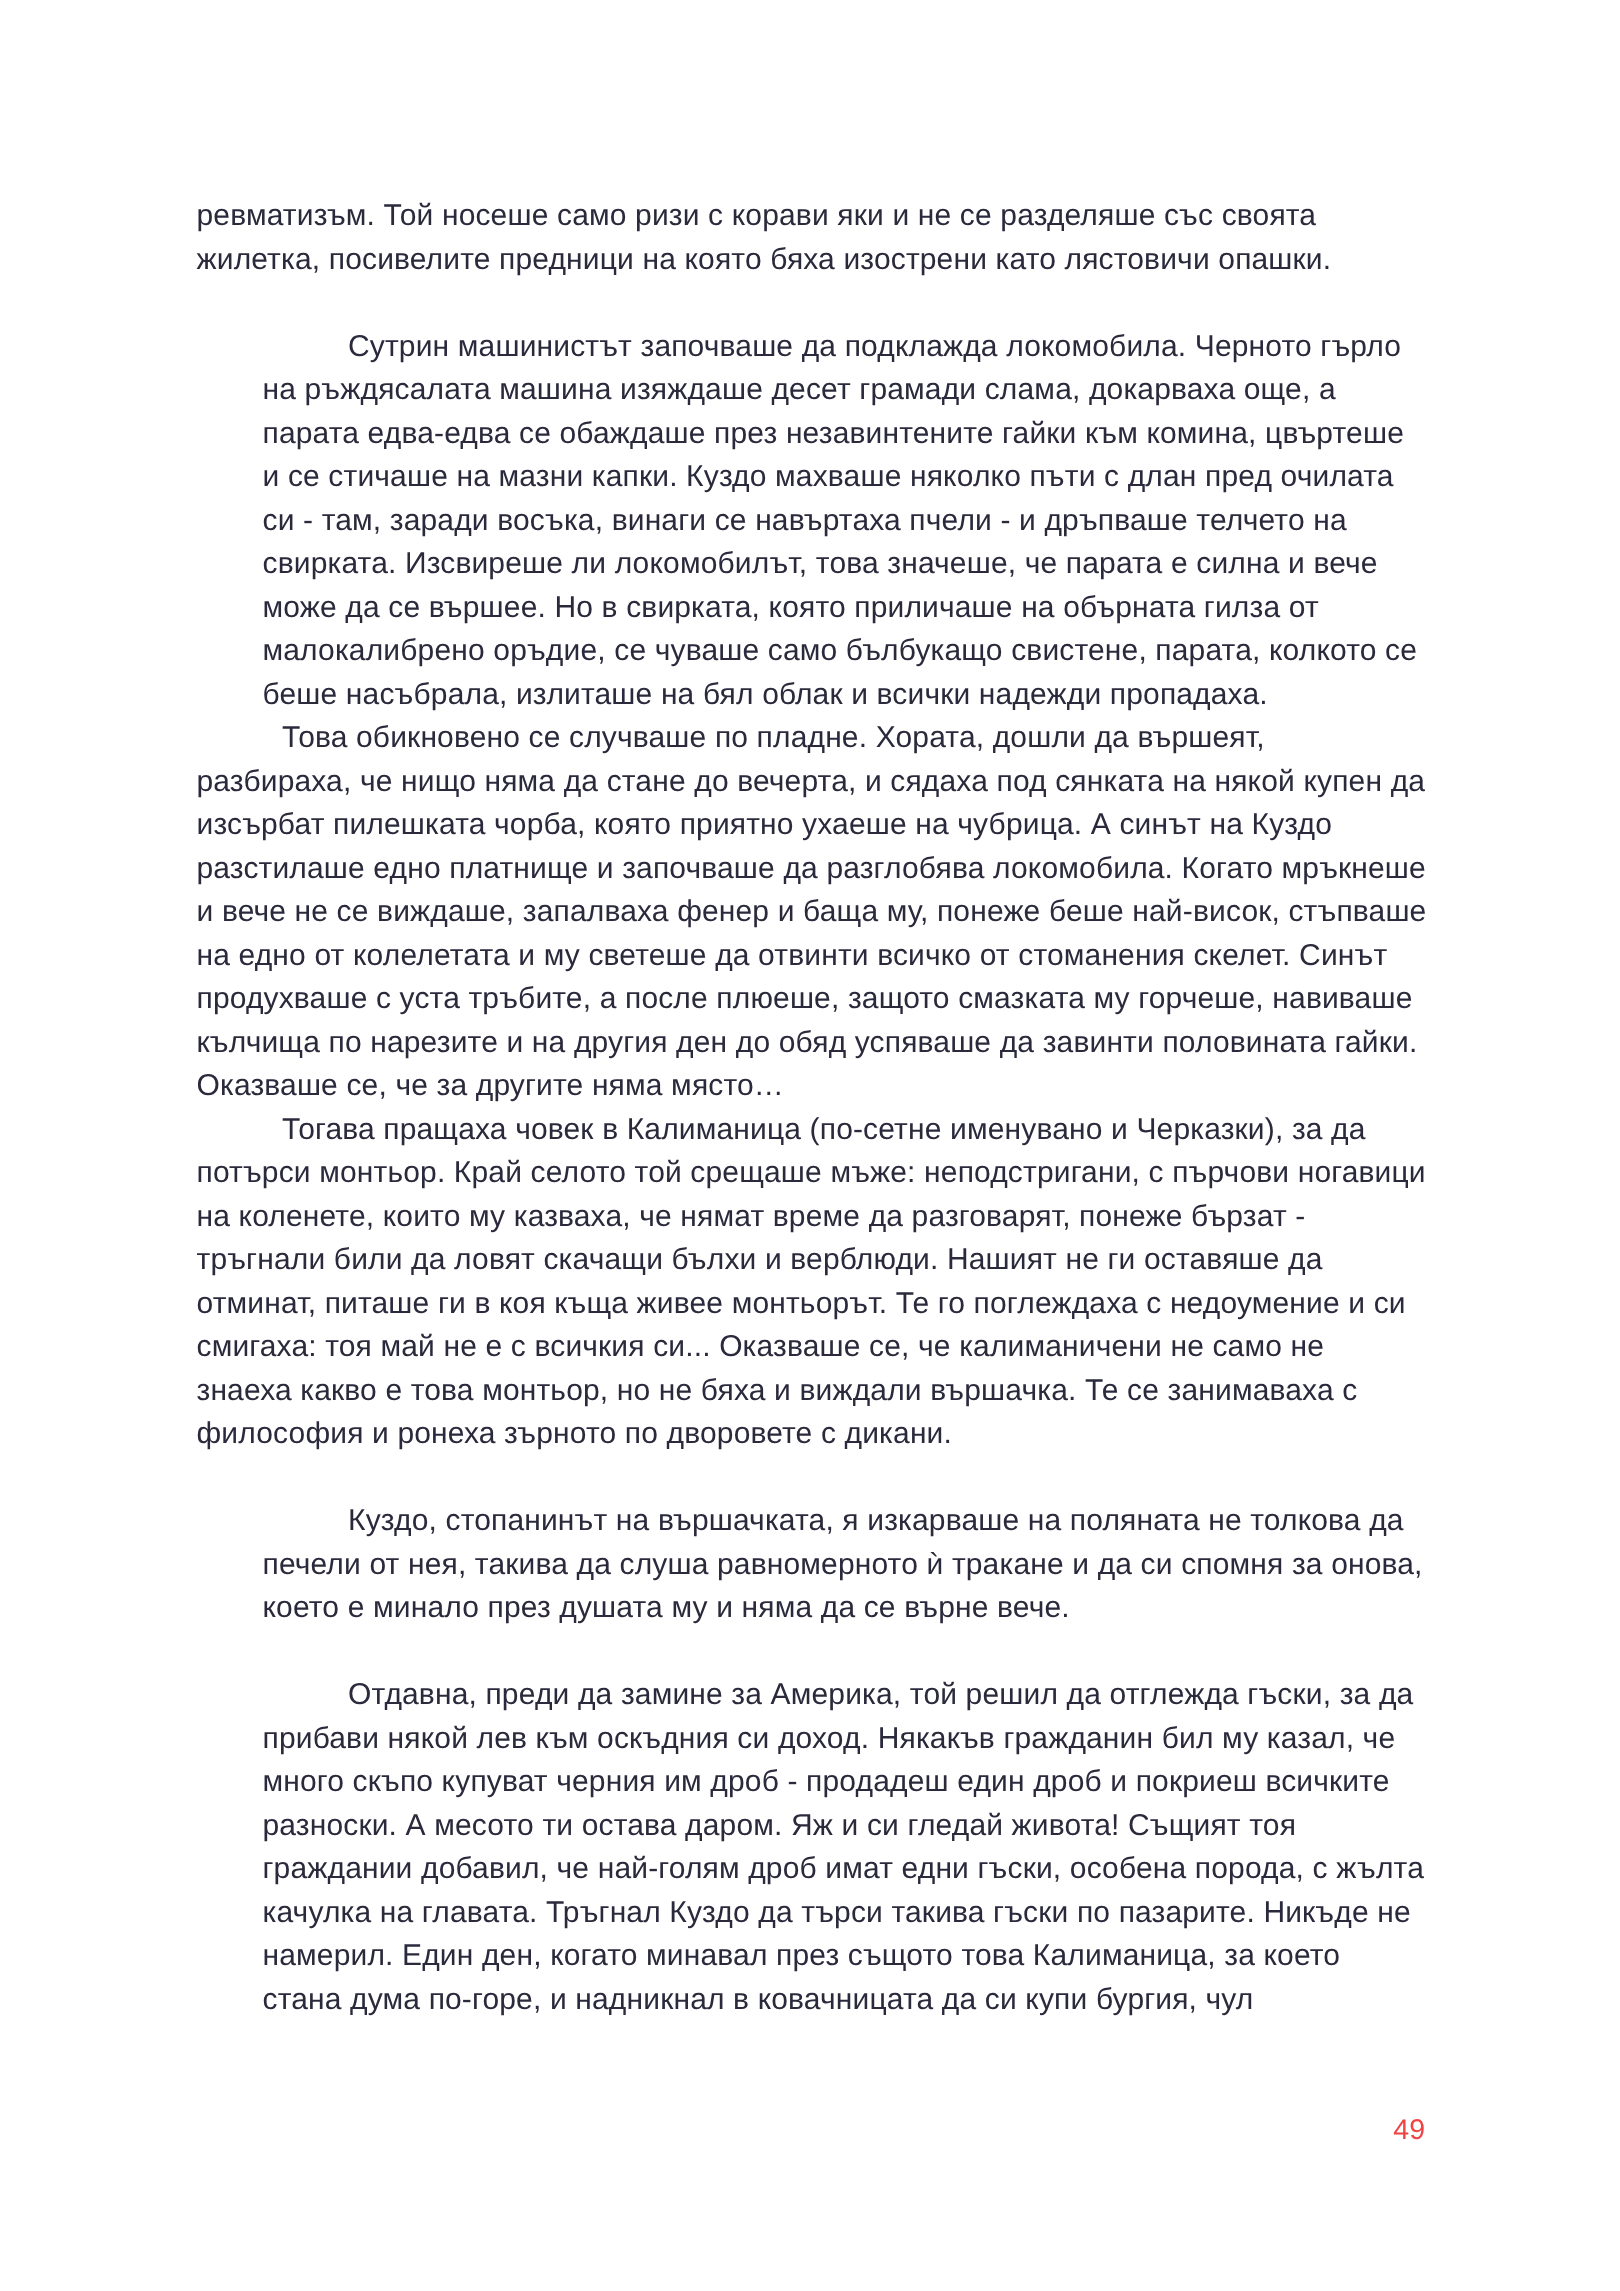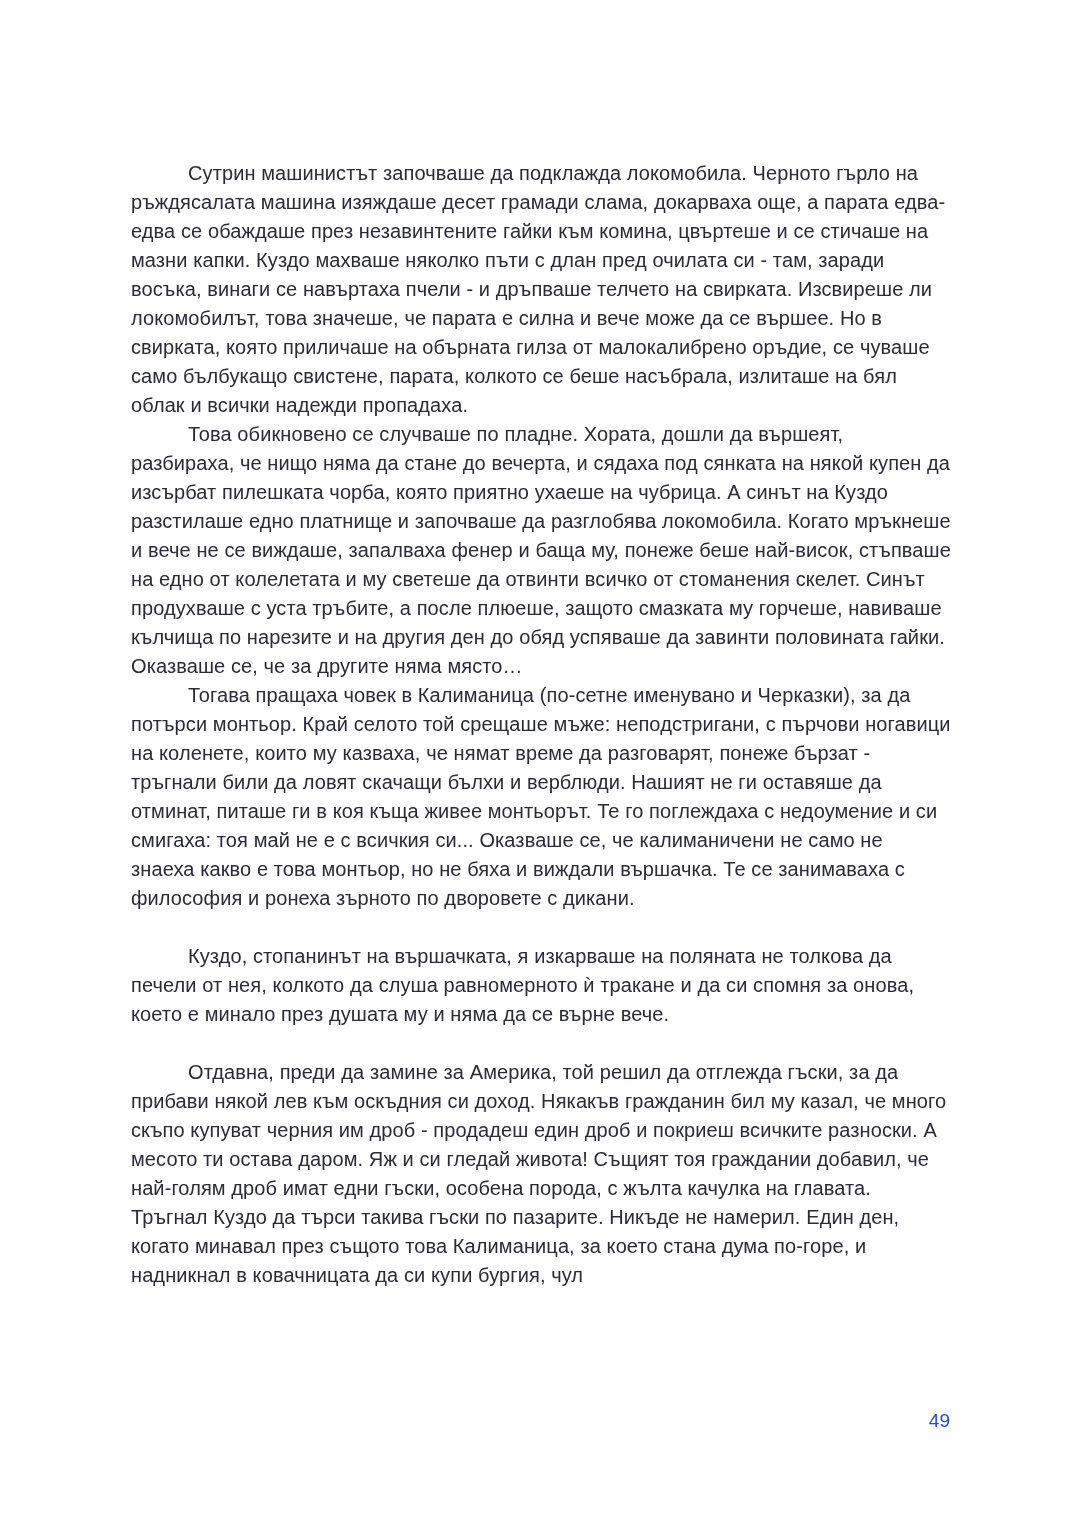--- a/index.html
+++ b/index.html
@@ -28,34 +28,36 @@
     }
     .content p {
       margin: 0;
       padding: 0;
     }
     .content p.indent {
       text-indent: 57px;
     }
     .content p.gap {
       margin-top: 29px;
+      margin-left: 44px;
     }
     .page-number {
       position: absolute;
       right: 130px;
       bottom: 95px;
       font-size: 19px;
-      color: #1d4ed8;
+      color: #ef4444;
     }
   </style>
 </head>
 <body>
 
 <div class="page">
   <div class="content">
+    <p class="no-indent">ревматизъм. Той носеше само ризи с корави яки и не се разделяше със своята жилетка, посивелите предници на която бяха изострени като лястовичи опашки.</p>
     <p class="indent gap">Сутрин машинистът започваше да подклажда локомобила. Черното гърло на ръждясалата машина изяждаше десет грамади слама, докарваха още, а парата едва-едва се обаждаше през незавинтените гайки към комина, цвъртеше и се стичаше на мазни капки. Куздо махваше няколко пъти с длан пред очилата си - там, заради восъка, винаги се навъртаха пчели - и дръпваше телчето на свирката. Изсвиреше ли локомобилът, това значеше, че парата е силна и вече може да се вършее. Но в свирката, която приличаше на обърната гилза от малокалибрено оръдие, се чуваше само бълбукащо свистене, парата, колкото се беше насъбрала, излиташе на бял облак и всички надежди пропадаха.</p>
     <p class="indent">Това обикновено се случваше по пладне. Хората, дошли да вършеят, разбираха, че нищо няма да стане до вечерта, и сядаха под сянката на някой купен да изсърбат пилешката чорба, която приятно ухаеше на чубрица. А синът на Куздо разстилаше едно платнище и започваше да разглобява локомобила. Когато мръкнеше и вече не се виждаше, запалваха фенер и баща му, понеже беше най-висок, стъпваше на едно от колелетата и му светеше да отвинти всичко от стоманения скелет. Синът продухваше с уста тръбите, а после плюеше, защото смазката му горчеше, навиваше кълчища по нарезите и на другия ден до обяд успяваше да завинти половината гайки. Оказваше се, че за другите няма място…</p>
     <p class="indent">Тогава пращаха човек в Калиманица (по-сетне именувано и Черказки), за да потърси монтьор. Край селото той срещаше мъже: неподстригани, с пърчови ногавици на коленете, които му казваха, че нямат време да разговарят, понеже бързат - тръгнали били да ловят скачащи бълхи и верблюди. Нашият не ги оставяше да отминат, питаше ги в коя къща живее монтьорът. Те го поглеждаха с недоумение и си смигаха: тоя май не е с всичкия си... Оказваше се, че калиманичени не само не знаеха какво е това монтьор, но не бяха и виждали вършачка. Те се занимаваха с философия и ронеха зърното по дворовете с дикани.</p>
-    <p class="indent gap">Куздо, стопанинът на вършачката, я изкарваше на поляната не толкова да печели от нея, колкото да слуша равномерното ѝ тракане и да си спомня за онова, което е минало през душата му и няма да се върне вече.</p>
+    <p class="indent gap">Куздо, стопанинът на вършачката, я изкарваше на поляната не толкова да печели от нея, такива да слуша равномерното ѝ тракане и да си спомня за онова, което е минало през душата му и няма да се върне вече.</p>
     <p class="indent gap">Отдавна, преди да замине за Америка, той решил да отглежда гъски, за да прибави някой лев към оскъдния си доход. Някакъв гражданин бил му казал, че много скъпо купуват черния им дроб - продадеш един дроб и покриеш всичките разноски. А месото ти остава даром. Яж и си гледай живота! Същият тоя граждании добавил, че най-голям дроб имат едни гъски, особена порода, с жълта качулка на главата. Тръгнал Куздо да търси такива гъски по пазарите. Никъде не намерил. Един ден, когато минавал през същото това Калиманица, за което стана дума по-горе, и надникнал в ковачницата да си купи бургия, чул</p>
   </div>
   <div class="page-number">49</div>
 </div>
 
 </body></html>

